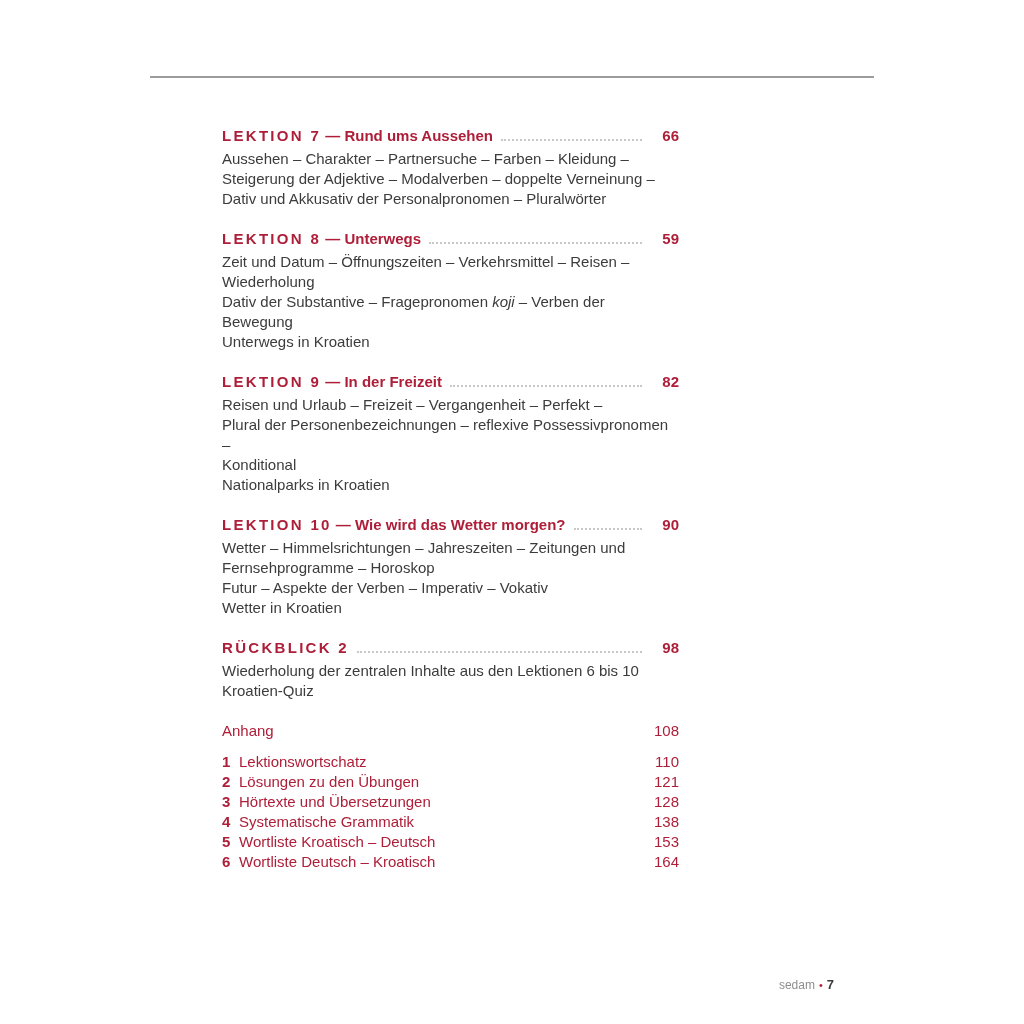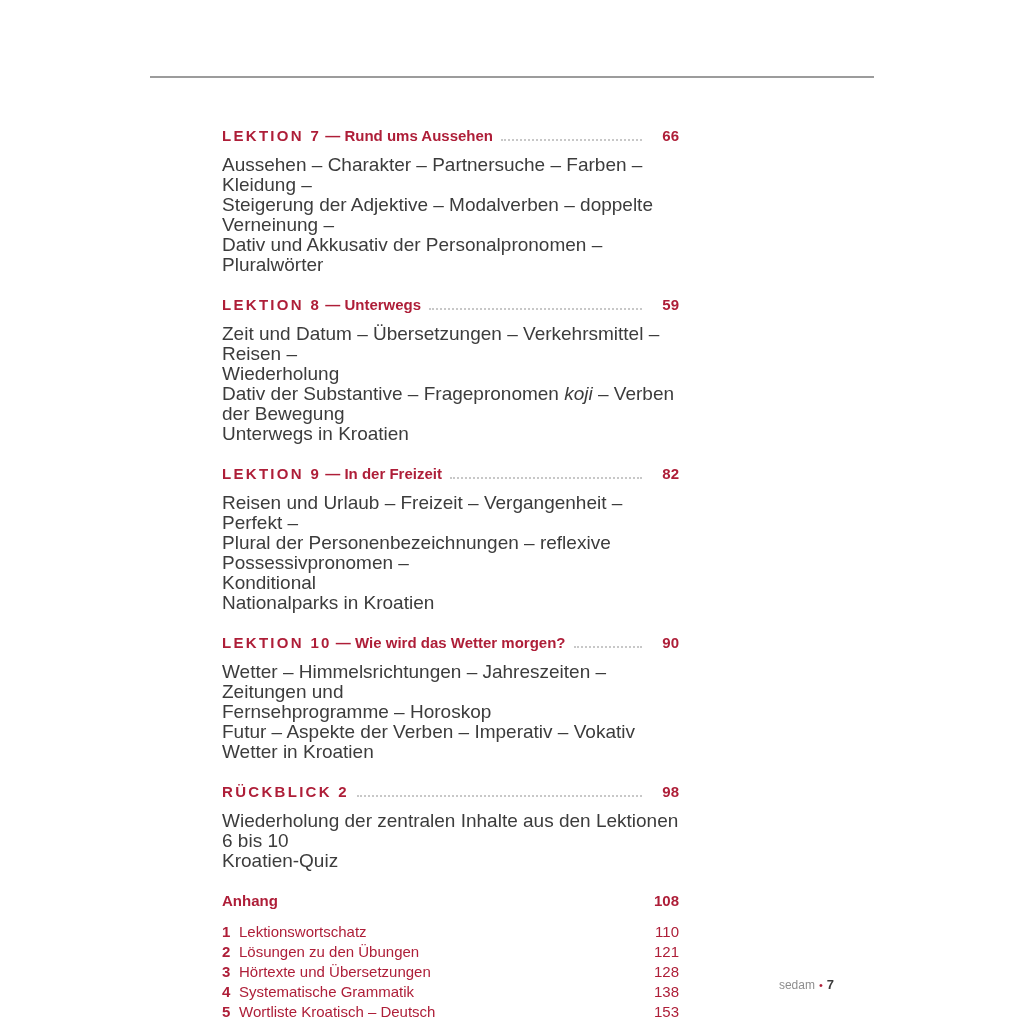--- a/index.html
+++ b/index.html
@@ -9,23 +9,23 @@
     --accent:#ae1e38;--bodytext:#3c3c3c;
   }
   .top-rule{position:absolute;left:150px;top:76px;width:724px;height:2px;background:#9c9c9c;}
   .content{position:absolute;left:222px;top:127px;width:457px;}
   .sec{margin-bottom:21px;}
   .sec-head{display:flex;align-items:flex-end;color:var(--accent);font-weight:bold;font-size:15px;line-height:17px;}
   .sec-label{letter-spacing:2.3px;white-space:pre;}
   .sec-dash{white-space:pre;}
   .leader{flex:1;border-bottom:2px dotted #c8c8c8;margin:0 6px 3px 8px;min-width:20px;}
   .sec-page{font-weight:bold;margin-left:14px;}
-  .sec-body{margin-top:11px;font-size:19px;line-height:20px;color:var(--bodytext);}
+  .sec-body{margin-top:5px;font-size:15px;line-height:20px;color:var(--bodytext);}
   .sec-body .it{font-style:italic;}
-  .appendix-head{display:flex;align-items:flex-end;color:var(--accent);font-weight:bold;font-size:15px;line-height:17px;}
+  .appendix-head{display:flex;align-items:flex-end;color:var(--accent);font-weight:normal;font-size:15px;line-height:17px;}
   .appendix-head .spacer{flex:1;}
   .appendix-list{margin-top:13px;}
   .app-item{display:flex;align-items:baseline;font-size:15px;line-height:20px;color:var(--accent);}
   .app-num{font-weight:bold;width:17px;flex:0 0 17px;}
   .app-page{margin-left:auto;font-weight:normal;}
   .page-footer{position:absolute;top:977px;right:190px;font-size:12px;color:#8e8e8e;display:flex;align-items:baseline;}
   .footer-bullet{color:var(--accent);margin:0 4px;font-size:11px;}
   .footer-num{color:#3c3c3c;font-weight:bold;font-size:13px;}
 </style>
 </head>
@@ -52,21 +52,21 @@
         </section>
         <section class="sec">
           <div class="sec-head">
             <span class="sec-label">LEKTION 8</span>
             <span class="sec-dash"> — </span>
             <span>Unterwegs</span>
             <span class="leader"></span>
             <span class="sec-page">59</span>
           </div>
           <div class="sec-body">
-            <div><span>Zeit und Datum – Übersetzungen – Verkehrsmittel – Reisen –</span></div>
+            <div><span>Zeit und Datum – Öffnungszeiten – Verkehrsmittel – Reisen –</span></div>
             <div><span>Wiederholung</span></div>
             <div><span>Dativ der Substantive – Fragepronomen </span><span class="it">koji</span><span> – Verben der Bewegung</span></div>
             <div><span>Unterwegs in Kroatien</span></div>
           </div>
         </section>
         <section class="sec">
           <div class="sec-head">
             <span class="sec-label">LEKTION 9</span>
             <span class="sec-dash"> — </span>
             <span>In der Freizeit</span>

